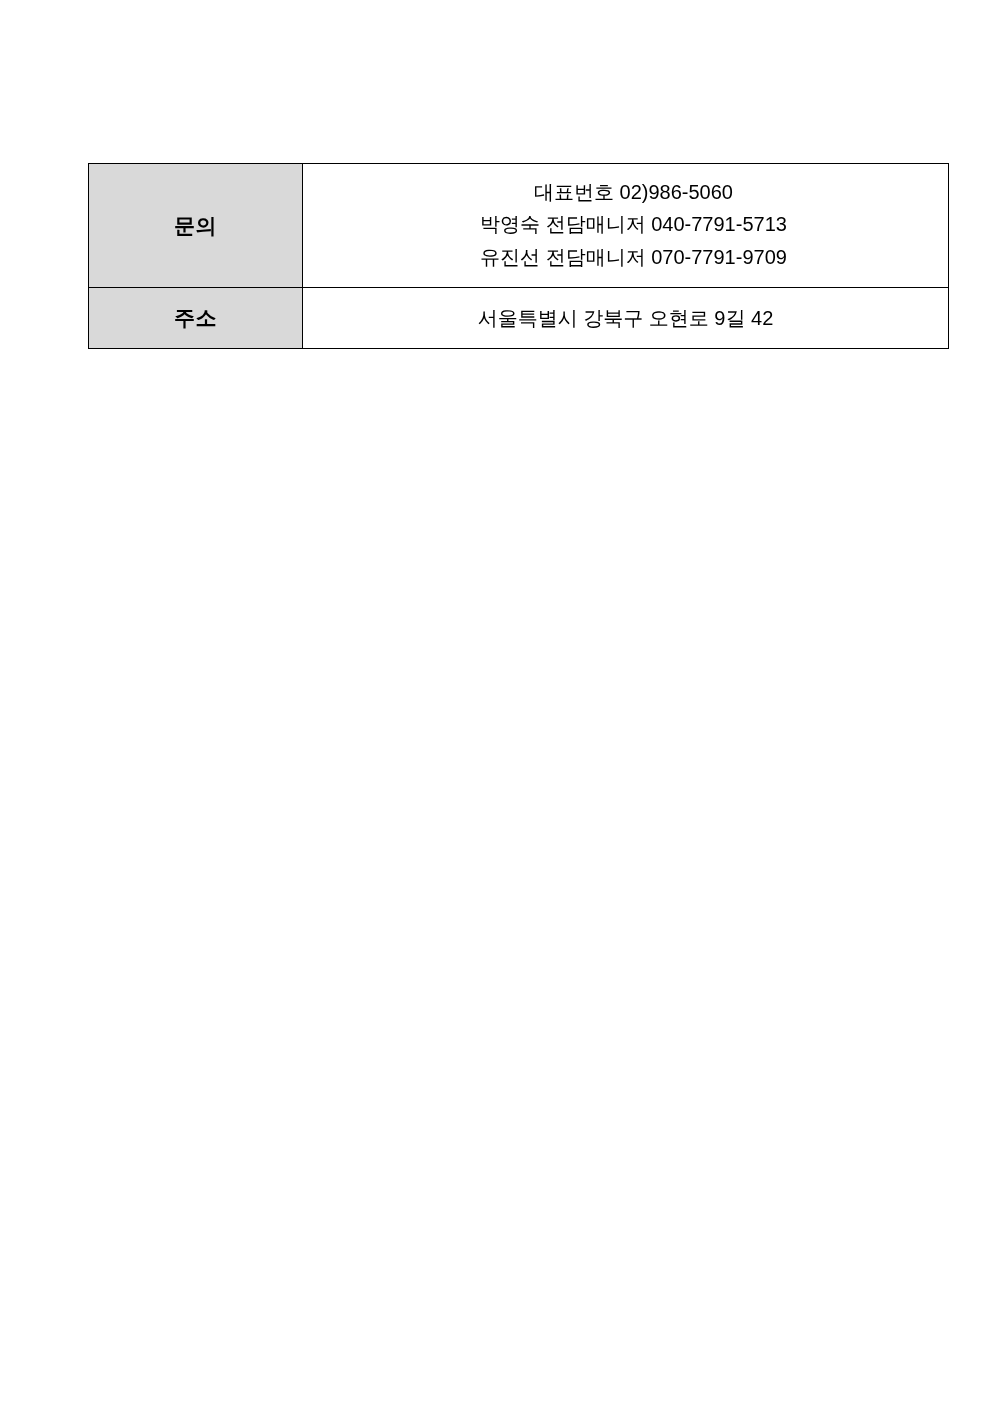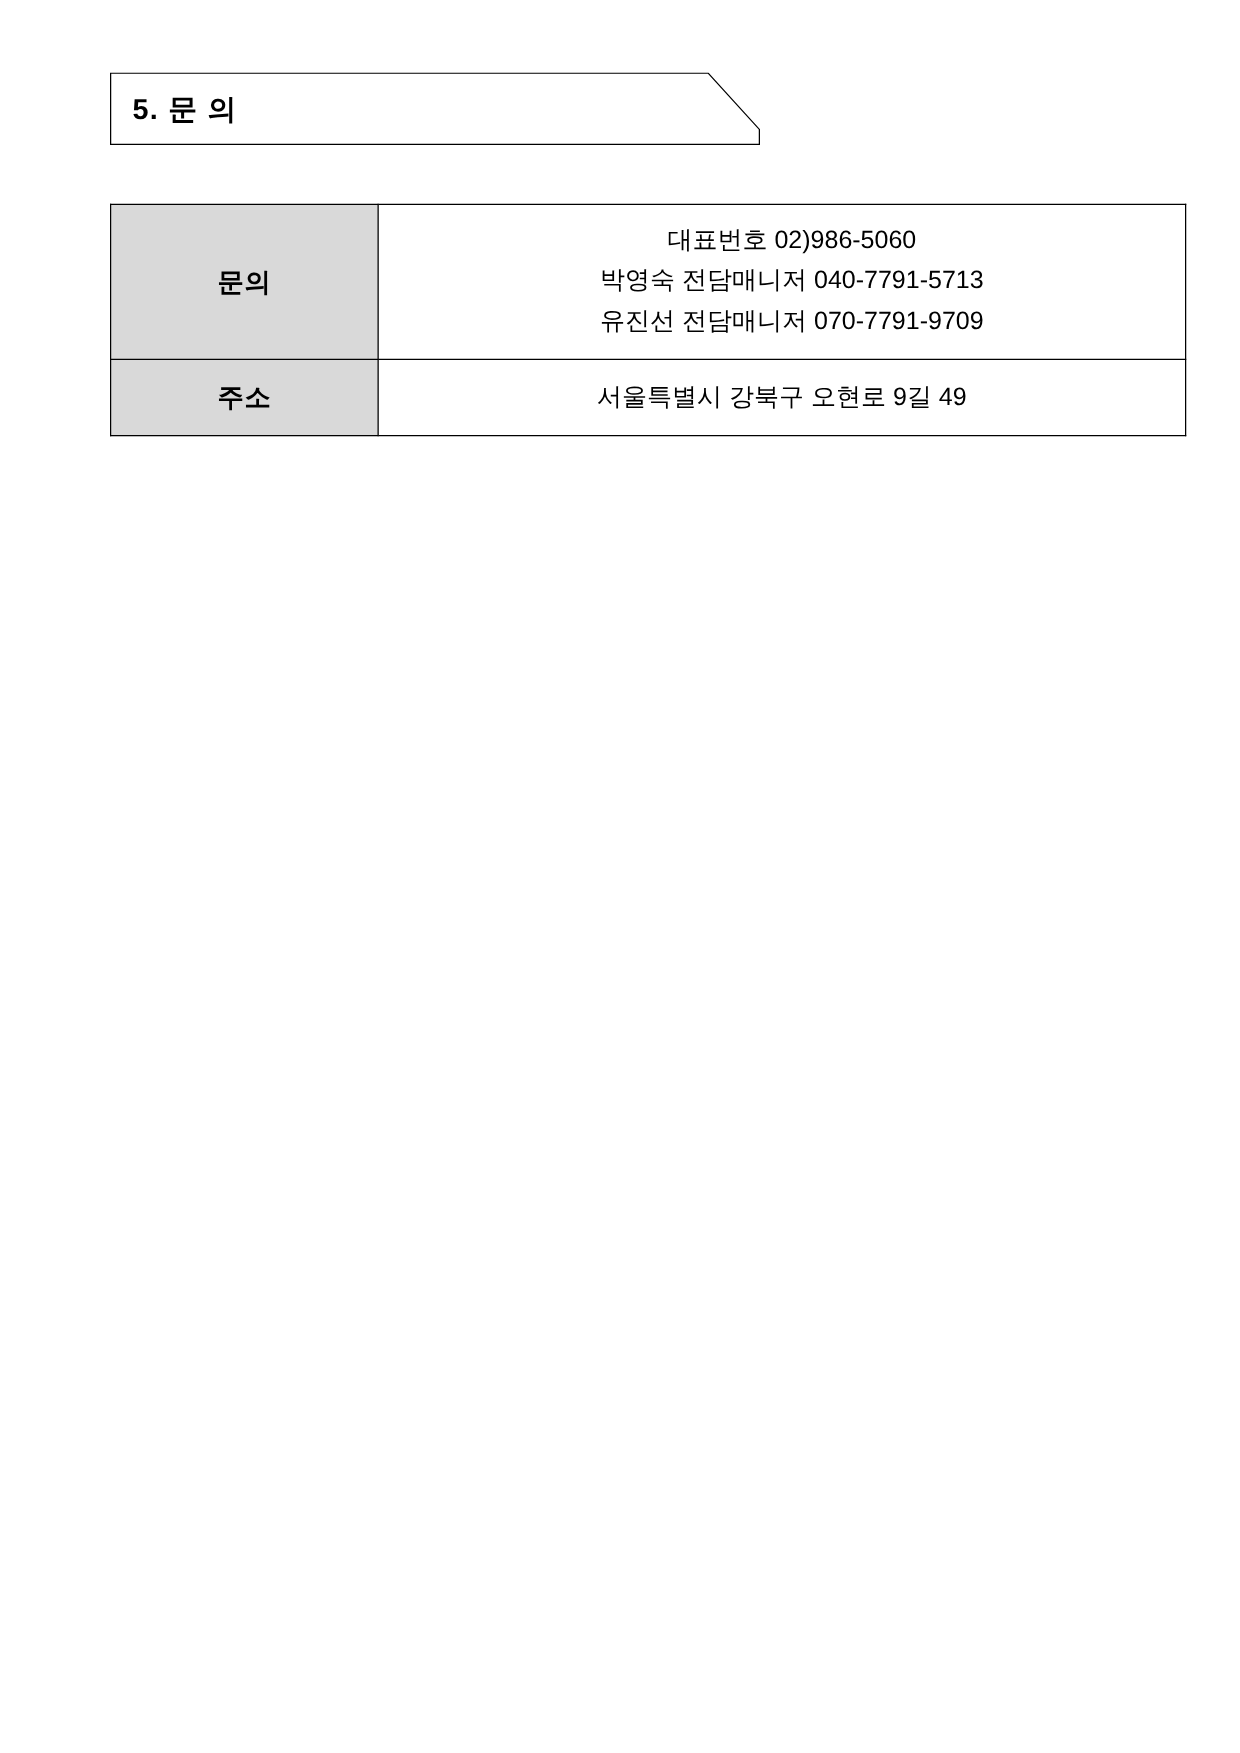--- a/index.html
+++ b/index.html
@@ -89,41 +89,33 @@
   }
   .contact-table tr.row-address td.value {
     padding: 0;
   }
 </style>
 </head>
 <body>
 
 <div class="page">
 
-  <div class="section-heading">
-    <div class="banner">
-      <svg width="520" height="58" viewBox="0 0 520 58" xmlns="http://www.w3.org/2000/svg">
-        <path d="M0.5,0.5 L478.5,0.5 L519.5,45.5 L519.5,57.5 L0.5,57.5 Z" fill="#ffffff" stroke="#000000" stroke-width="1"></path>
-      </svg>
-    </div>
-    <div class="heading-text">5. 문 의</div>
-  </div>
 
   <table class="contact-table">
     <tbody>
       <tr class="row-inquiry">
         <td class="label">문의</td>
         <td class="value">
           <div class="line">대표번호 02)986-5060</div>
           <div class="line">박영숙 전담매니저 040-7791-5713</div>
           <div class="line">유진선 전담매니저 070-7791-9709</div>
         </td>
       </tr>
       <tr class="row-address">
         <td class="label">주소</td>
         <td class="value">
-          <div class="line">서울특별시 강북구 오현로 9길 49</div>
+          <div class="line">서울특별시 강북구 오현로 9길 42</div>
         </td>
       </tr>
     </tbody>
   </table>
 
 </div>
 
 </body></html>

